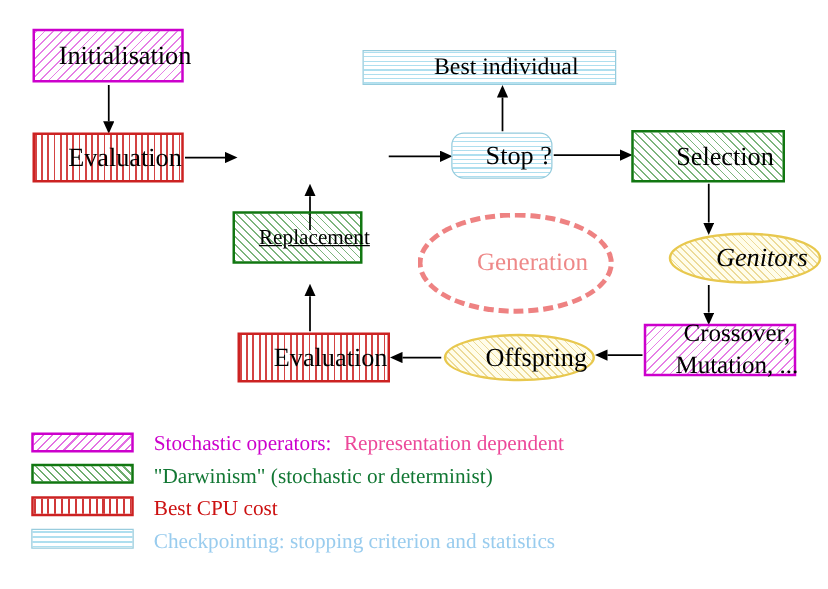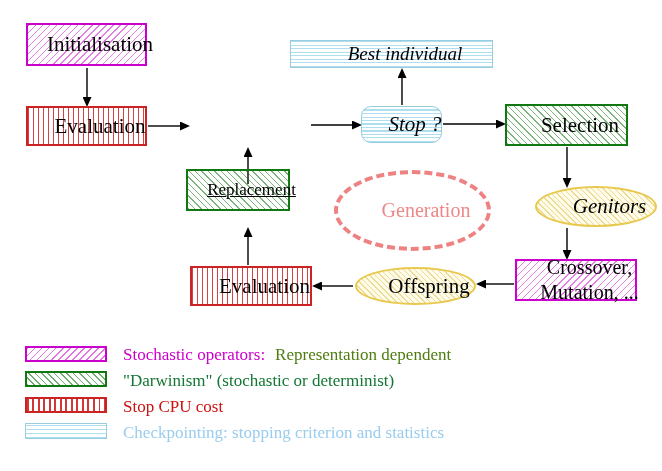--- a/index.html
+++ b/index.html
@@ -26,21 +26,20 @@
   }
   
   .box-green {
     border:2px solid #117711;
     background-image:repeating-linear-gradient(45deg, rgba(17,119,17,0.55) 0px, rgba(17,119,17,0.55) 1px, transparent 1px, transparent 4.5px);
   }
   
   .box-blue {
     border:1.5px solid #96ccdd;
     background-image:repeating-linear-gradient(0deg, rgba(170,221,238,0.95) 0px, rgba(170,221,238,0.95) 1px, transparent 1px, transparent 3.5px);
-    font-style:italic;
   }
   
   .ellipse-yellow {
     border:2px solid #e8c84e; border-radius:50%;
     background-color:#fffdea;
     background-image:repeating-linear-gradient(45deg, rgba(222,190,85,0.55) 0px, rgba(222,190,85,0.55) 1px, transparent 1px, transparent 4px);
   }
   .ellipse-dashed {
     border:4px dashed #ee8282; border-radius:50%;
     color:#ee8888; background:transparent;
@@ -59,21 +58,21 @@
     background-image:repeating-linear-gradient(135deg, rgba(204,0,204,0.55) 0 1.2px, transparent 1.2px 5px); }
   .sw-green { border:2px solid #117711;
     background-image:repeating-linear-gradient(45deg, rgba(17,119,17,0.6) 0 1.2px, transparent 1.2px 4.5px); }
   .sw-red { border:2px solid #cc2222;
     background-image:repeating-linear-gradient(90deg, rgba(204,34,34,0.9) 0 1.6px, transparent 1.6px 5.5px); }
   .sw-blue { border:1.5px solid #99ccdd;
     background-image:repeating-linear-gradient(0deg, rgba(170,221,238,0.95) 0 1px, transparent 1px 4px); }
 
   .legend-text { position:absolute; left:123px; font-size:17px; white-space:nowrap; }
   .lt-magenta { color:#cc00cc; }
-  .lt-gold { color:#4d7c0f; margin-left:10px; }
+  .lt-gold { color:#ec4899; margin-left:10px; }
   .lt-green { color:#117733; }
   .lt-red { color:#cc1111; }
   .lt-blue { color:#99ccee; }
 </style>
 </head>
 <body>
 
 <div class="stage">
 
   <svg class="arrows" viewBox="0 0 662 471" xmlns="http://www.w3.org/2000/svg">
@@ -127,18 +126,18 @@
 
   <div class="legend-swatch sw-magenta" style="top:346px;"></div>
   <div class="legend-text" style="top:345px;">
     <span class="lt-magenta">Stochastic operators:</span><span class="lt-gold">Representation dependent</span>
   </div>
 
   <div class="legend-swatch sw-green" style="top:371px;"></div>
   <div class="legend-text lt-green" style="top:371px;">"Darwinism" (stochastic or determinist)</div>
 
   <div class="legend-swatch sw-red" style="top:397px;"></div>
-  <div class="legend-text lt-red" style="top:397px;">Stop CPU cost</div>
+  <div class="legend-text lt-red" style="top:397px;">Best CPU cost</div>
 
   <div class="legend-swatch sw-blue" style="top:423px;"></div>
   <div class="legend-text lt-blue" style="top:423px;">Checkpointing: stopping criterion and statistics</div>
 
 </div>
 
 </body></html>

